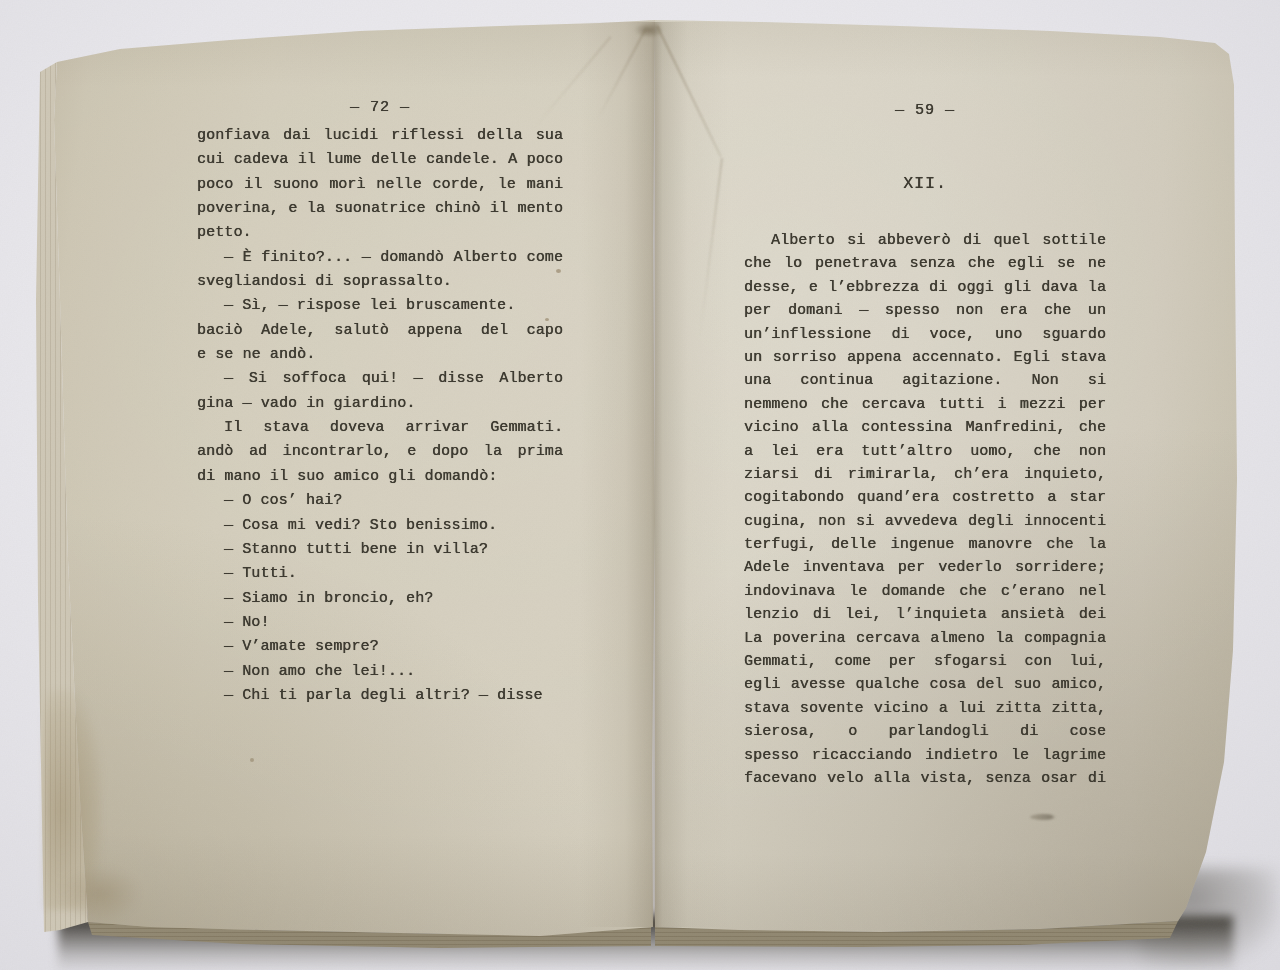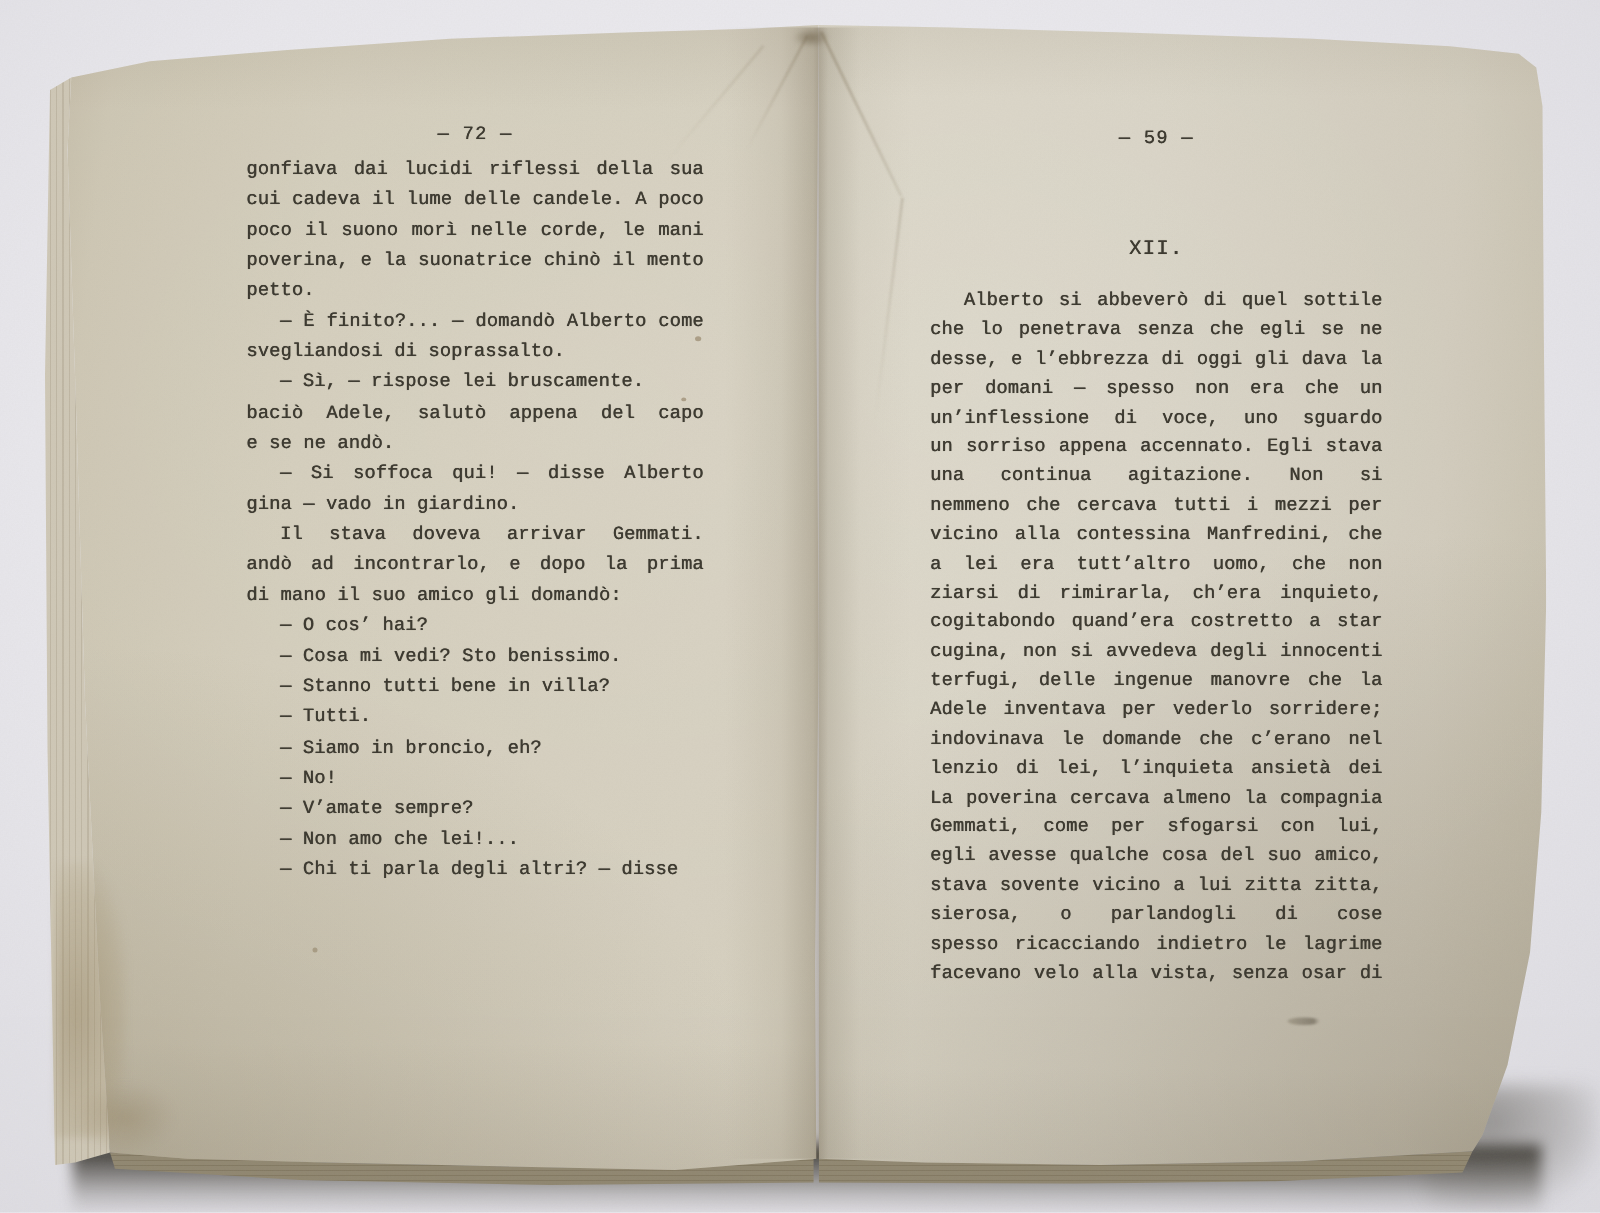--- a/index.html
+++ b/index.html
@@ -87,21 +87,21 @@
   .speck.s1{left:556px;top:269px;width:5px;height:4px;}
   .speck.s2{left:545px;top:318px;width:4px;height:3px;}
   .speck.s3{left:250px;top:758px;width:4px;height:4px;background:rgba(110,88,55,0.35);}
   .smudge{position:absolute;left:1030px;top:814px;width:26px;height:6px;border-radius:50%;
     background:linear-gradient(to right, rgba(105,95,75,0.30), rgba(70,62,48,0.45) 80%, rgba(0,0,0,0));filter:blur(0.8px);}
   
   .ink{color:#3a372e;text-shadow:0.3px 0 0 rgba(58,55,45,0.85), 0 0 0.7px rgba(58,55,45,0.45);}
   .pgnum{position:absolute;font-size:15px;text-align:center;letter-spacing:1px;}
   .pgnum-left{left:197px;top:99px;width:366px;}
   .pgnum-right{left:744px;top:102px;width:362px;}
-  .chapter{position:absolute;left:744px;top:174px;width:362px;text-align:center;font-size:16.5px;letter-spacing:1px;margin-top:15px;}
+  .chapter{position:absolute;left:744px;top:174px;width:362px;text-align:center;font-size:16.5px;letter-spacing:1px;}
   .text{position:absolute;font-size:15px;letter-spacing:0.1px;}
   .text-left{left:197px;top:124px;width:366px;}
   .text-right{left:744px;top:229px;width:362px;}
   .ln{height:24.35px;line-height:24.35px;overflow:hidden;}
   .text-right .ln{height:23.4px;line-height:23.4px;}
   .ln.ind{text-indent:27px;}
   .ln.just{text-align:justify;text-align-last:justify;}
   .grain{position:absolute;left:0;top:0;pointer-events:none;}
 </style>
 </head>

